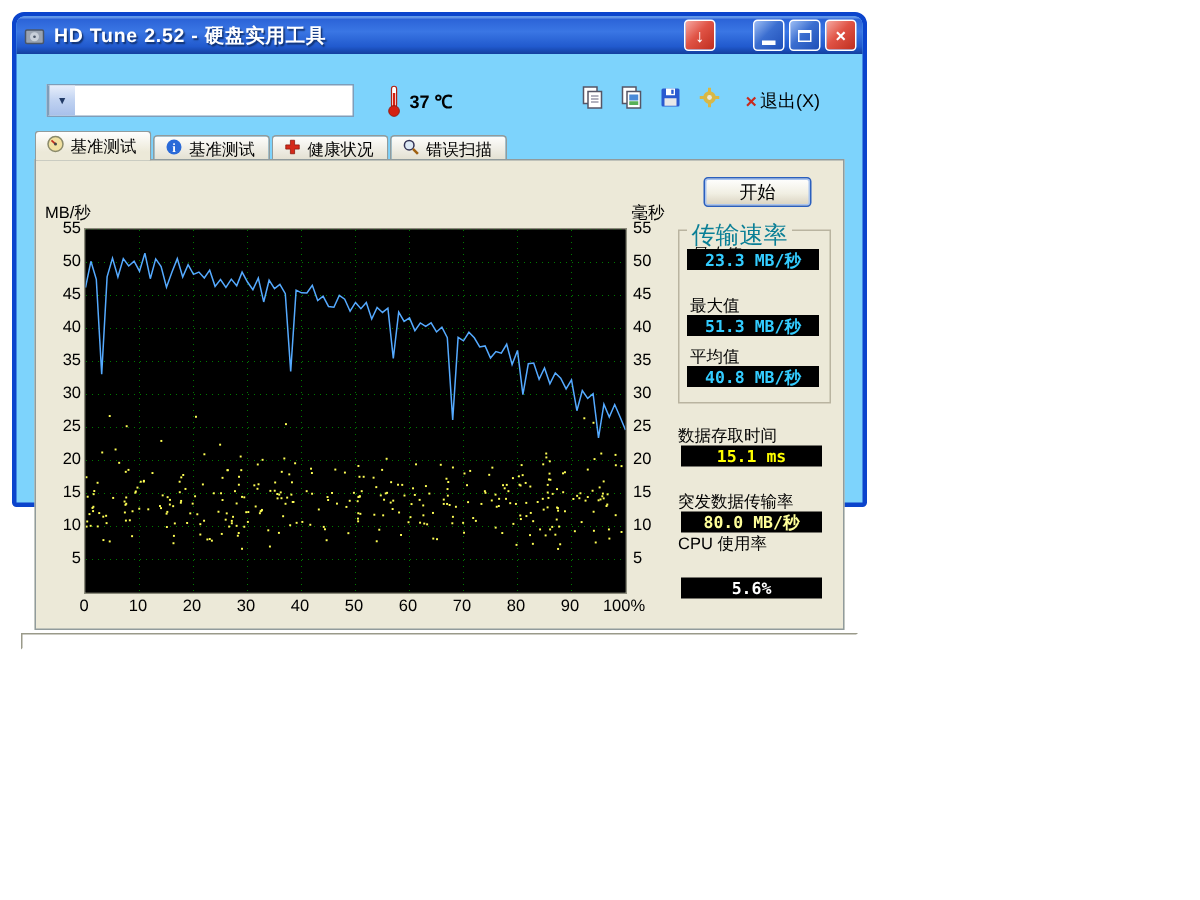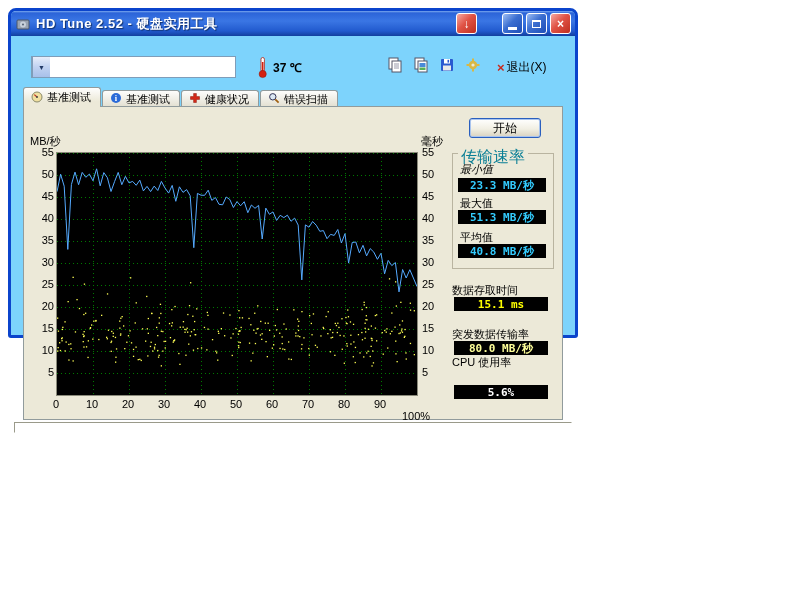--- a/index.html
+++ b/index.html
@@ -599,27 +599,27 @@
           <span style="left: 0px; top: 0px;">0</span>
           <span style="left: 36px; top: 0px;">10</span>
           <span style="left: 72px; top: 0px;">20</span>
           <span style="left: 108px; top: 0px;">30</span>
           <span style="left: 144px; top: 0px;">40</span>
           <span style="left: 180px; top: 0px;">50</span>
           <span style="left: 216px; top: 0px;">60</span>
           <span style="left: 252px; top: 0px;">70</span>
           <span style="left: 288px; top: 0px;">80</span>
           <span style="left: 324px; top: 0px;">90</span>
-          <span style="left: 360px; top: 12px;">100%</span>
+          <span style="left: 360px; top: 0px;">100%</span>
         </div>
 
       <div class="group">
         <span class="group-legend">传输速率</span>
         <span class="g-label" style="top:8px;font-style:italic;">最小值</span>
-        <span class="valbox g-box" style="top: 24px; color: rgb(51, 204, 255); text-align: center;">23.3 MB/秒</span>
+        <span class="valbox g-box" style="top: 12px; color: rgb(51, 204, 255); text-align: center;">23.3 MB/秒</span>
         <span class="g-label" style="top:42px;">最大值</span>
         <span class="valbox g-box" style="top: 56px; color: rgb(51, 204, 255);">51.3 MB/秒</span>
         <span class="g-label" style="top:76px;">平均值</span>
         <span class="valbox g-box" style="top: 90px; color: rgb(51, 204, 255);">40.8 MB/秒</span>
       </div>
 
       <span class="stat-label" style="top:176px;">数据存取时间</span>
       <span class="valbox stat-box" style="top: 190px; color: rgb(255, 255, 0);">15.1 ms</span>
 
       <span class="stat-label" style="top:220px;">突发数据传输率</span>

